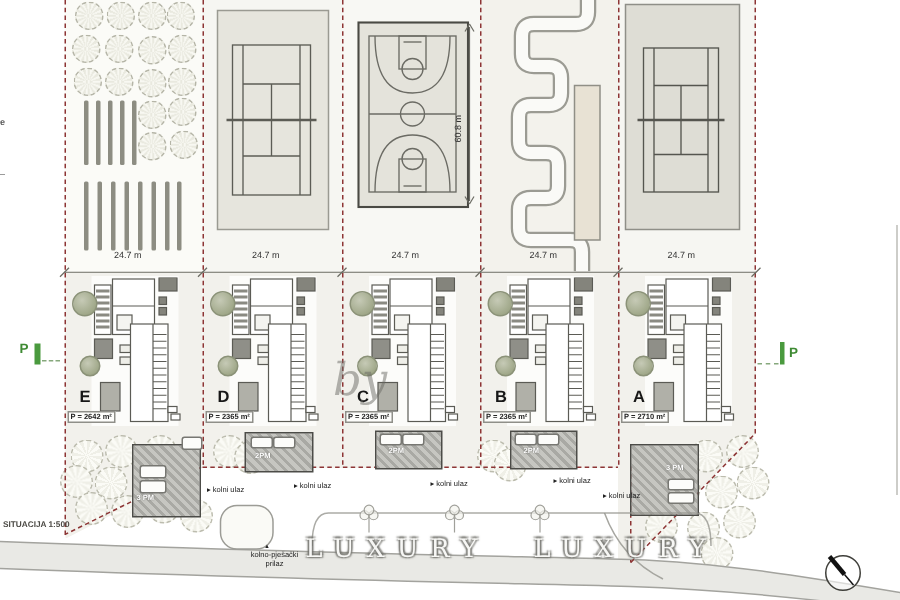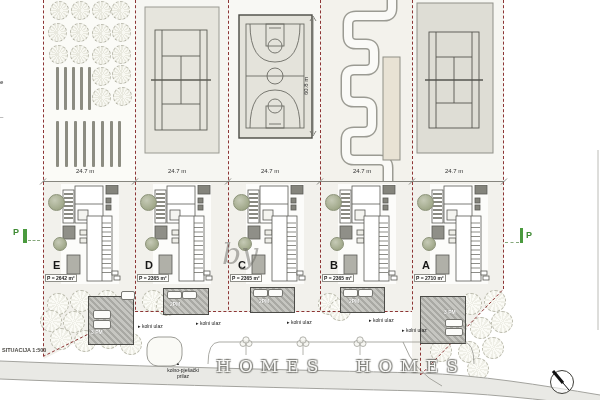--- a/index.html
+++ b/index.html
@@ -388,16 +388,16 @@
   </svg>
 
   <div id="wm">
     <div class="wm-by">by</div>
     <svg class="abs" style="left:0;top:0" width="600" height="400">
       <path d="M208,364 Q208,342 219,342 L463,342 Q474,342 474,364" fill="none" stroke="rgba(150,150,144,0.8)"></path>
       <use href="#otree-sym" x="239" y="336" width="14" height="20"></use>
       <use href="#otree-sym" x="296" y="336" width="14" height="20"></use>
       <use href="#otree-sym" x="353" y="336" width="14" height="20"></use>
     </svg>
-    <div class="wm-tag">HOMES HOMES</div>
+    <div class="wm-tag">LUXURY LUXURY</div>
   </div>
 
 </div>
 
 </body></html>

